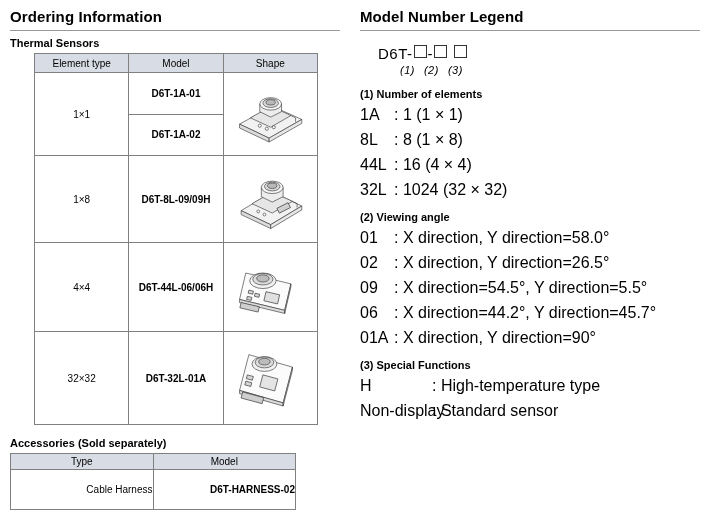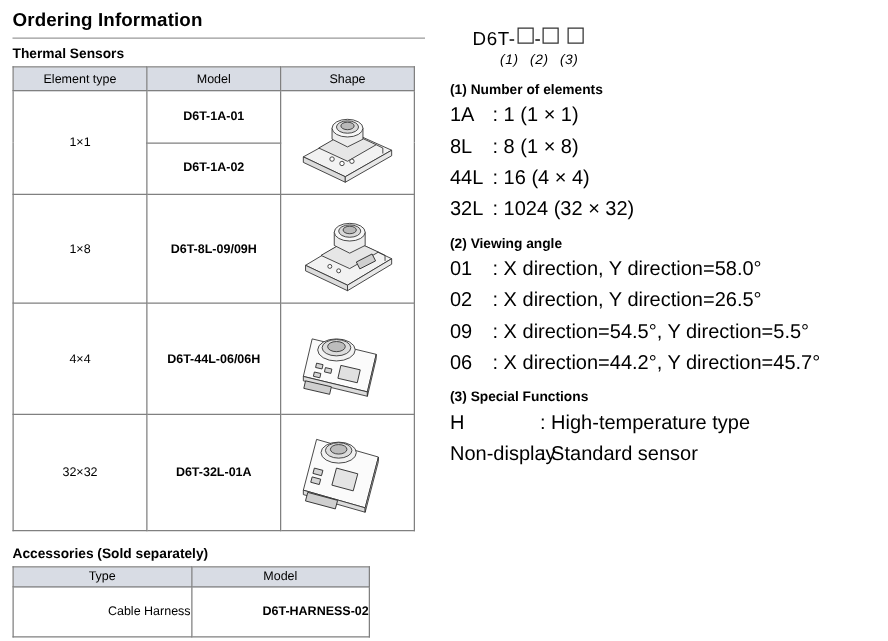--- a/index.html
+++ b/index.html
@@ -41,22 +41,23 @@
     border-bottom: 1px solid #999999;
     letter-spacing: 0.1px;
   }
   .sub-title {
     font-size: 11px;
     font-weight: bold;
     margin: 0 0 4px 0;
   }
   table.grid {
     border-collapse: collapse;
-    width: 322px;
+    width: 284px;
     table-layout: fixed;
+    margin-left: 24px;
   }
   table.grid th {
     background: #d8dce4;
     border: 1px solid #808080;
     font-size: 10px;
     font-weight: normal;
     text-align: center;
     padding: 2px 0;
     height: 14px;
   }
@@ -293,20 +294,21 @@
       <tbody>
         <tr>
           <td class="acc-type">Cable Harness</td>
           <td class="acc-model">D6T-HARNESS-02</td>
         </tr>
       </tbody>
     </table>
   </div>
 
   <div class="col-right">
+    <h1 class="section-title">Model Number Legend</h1>
 
     <div class="legend-code">
       <span>D6T-</span><span class="box"></span><span>-</span><span class="box"></span>&nbsp;<span class="box"></span>
     </div>
     <div class="legend-nums">
       <span>(1)</span><span>(2)</span><span>(3)</span>
     </div>
 
     <div class="legend-head">(1) Number of elements</div>
     <div class="legend-row">
@@ -328,20 +330,23 @@
     </div>
     <div class="legend-row">
       <span class="key-narrow">02</span><span>: X direction, Y direction=26.5°</span>
     </div>
     <div class="legend-row">
       <span class="key-narrow">09</span><span>: X direction=54.5°, Y direction=5.5°</span>
     </div>
     <div class="legend-row">
       <span class="key-narrow">06</span><span>: X direction=44.2°, Y direction=45.7°</span>
     </div>
+    <div class="legend-row">
+      <span class="key-narrow">01A</span><span>: X direction, Y direction=90°</span>
+    </div>
 
     <div class="legend-head">(3) Special Functions</div>
     <div class="legend-row">
       <span class="key">H</span><span>: High-temperature type</span>
     </div>
     <div class="legend-row">
       <span class="key">Non-display</span><span>: Standard sensor</span>
     </div>
   </div>
 

